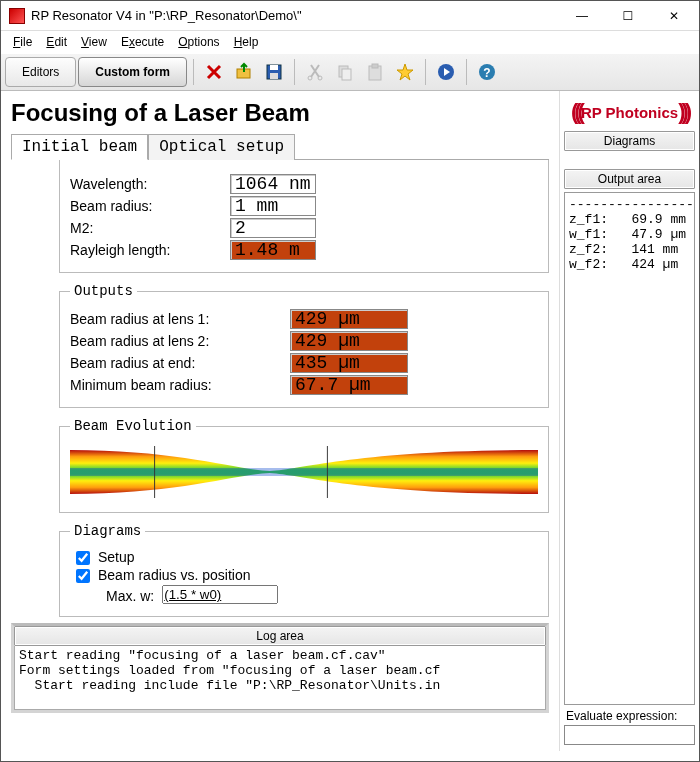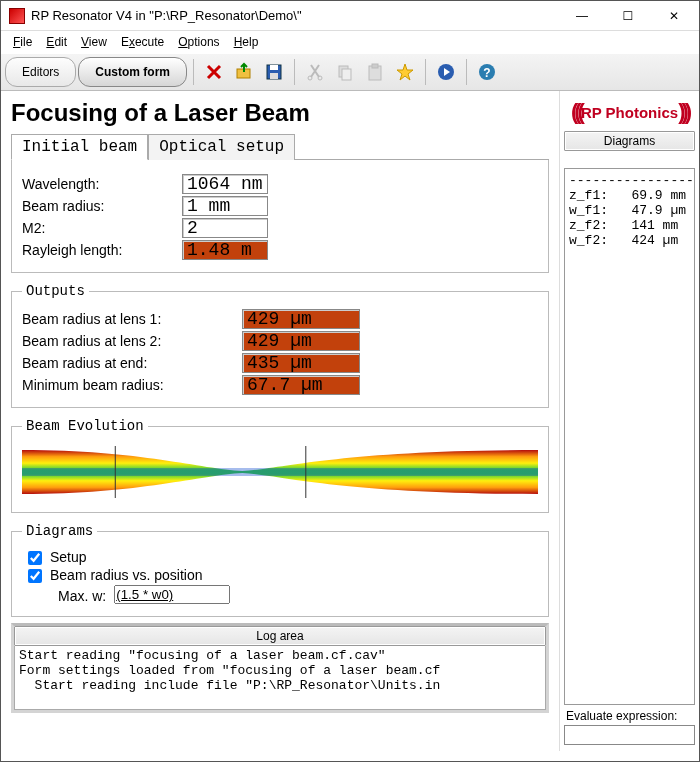--- a/index.html
+++ b/index.html
@@ -5,33 +5,33 @@
 * { margin:0; padding:0; box-sizing:border-box; font-family: 'Segoe UI', Tahoma, sans-serif; }
 body { background:#fff; font-size:12px; width:700px; height:762px; overflow:hidden; border:1px solid #555; }
 .title-bar { display:flex; align-items:center; height:30px; padding:0 2px; background:#fff; border-bottom:1px solid #ddd; }
 .title-bar .app-icon { width:16px; height:16px; margin:0 6px; background:linear-gradient(135deg,#c00,#f55); border:1px solid #800; }
 .title-bar .title-text { flex:1; font-size:13px; }
 .title-bar .win-btn { width:46px; height:29px; display:flex; align-items:center; justify-content:center; }
 .menu-bar { display:flex; padding:2px 6px; gap:2px; background:#fff; font-size:12px; }
 .menu-bar span { padding:2px 6px; }
 .menu-bar span u { text-decoration:underline; }
 .tool-strip { display:flex; align-items:center; height:38px; background:linear-gradient(#f4f4f4,#e6e6e6); border-top:1px solid #fff; border-bottom:1px solid #bbb; padding:0 4px; gap:2px; }
-.tool-btn { height:30px; padding:0 16px; background:linear-gradient(#fdfdfd,#e8e8e8); border:1px solid #aaa; border-radius:12px; font-size:12px; display:flex; align-items:center; }
+.tool-btn { height:30px; padding:0 16px; background:linear-gradient(#fdfdfd,#e8e8e8); border:1px solid #aaa; border-radius:4px; font-size:12px; display:flex; align-items:center; }
 .tool-btn.active { background:linear-gradient(#fff,#d6d6d6); font-weight:bold; border-color:#888; }
 .tool-sep { width:1px; height:26px; background:#bbb; margin:0 4px; }
 .icon-btn { width:28px; height:28px; display:flex; align-items:center; justify-content:center; border:1px solid transparent; border-radius:2px; }
 .icon-btn svg { width:20px; height:20px; }
 .content { display:flex; height:calc(100% - 100px); }
 .left-col { width:558px; padding:8px 10px 4px 10px; display:flex; flex-direction:column; }
 .right-col { width:140px; padding:6px 4px; display:flex; flex-direction:column; gap:4px; border-left:1px solid #ddd; }
 h1 { font-family: Arial, sans-serif; font-size:24px; font-weight:bold; margin-bottom:6px; }
 .tabs { display:flex; border-bottom:1px solid #aaa; }
 .tab { padding:3px 10px; border:1px solid #aaa; border-bottom:none; background:#f3f3f3; font-family:'Courier New',monospace; font-size:16px; margin-right:0; position:relative; top:1px; }
 .tab.active { background:#fff; border-bottom:1px solid #fff; }
-fieldset { border:1px solid #bbb; margin-top:10px; padding:8px 10px 10px 10px; }
+fieldset { border:1px solid #bbb; margin-top:10px; padding:8px 10px 10px 10px;margin-left:48px; }
 fieldset.noborder-top { border-top:none; margin-top:0; padding-top:12px; }
 legend { font-family:'Courier New',monospace; font-size:14px; padding:0 4px; }
 .row { display:flex; align-items:center; margin:2px 0; font-family:'Courier New',monospace; font-size:14px; }
 .row label { width:160px; }
 .row.out label { flex:0 0 220px; }
 .row input[type=text] { height:20px; border:1px solid #888; padding:8px 4px; font-family:'Courier New',monospace; font-size:18px; background:#fff; box-shadow:inset 1px 1px 0 #ccc; }
 .row input[readonly] { background:#c2410c; }
 .w80 { width:86px; }
 .w120 { width:118px; }
 .w140 { width:116px;text-decoration:underline; }
@@ -219,20 +219,21 @@
   </div>
 
   <div class="right-col">
     <div class="right-logo">
       <span class="paren">(((</span>
         <span>RP Photonics</span>
         <span class="paren">)))</span>
     </div>
     <div class="header-box">Diagrams</div>
     <div style="height:10px"></div>
+    <div class="header-box">Output area</div>
     <div class="output-text">-----------------
 z_f1:   69.9 mm
 w_f1:   47.9 µm
 z_f2:   141 mm
 w_f2:   424 µm</div>
     <div>
       <div class="eval-label">Evaluate expression:</div>
       <input class="eval-input" type="text" value="" style="">
     </div>
   </div>

